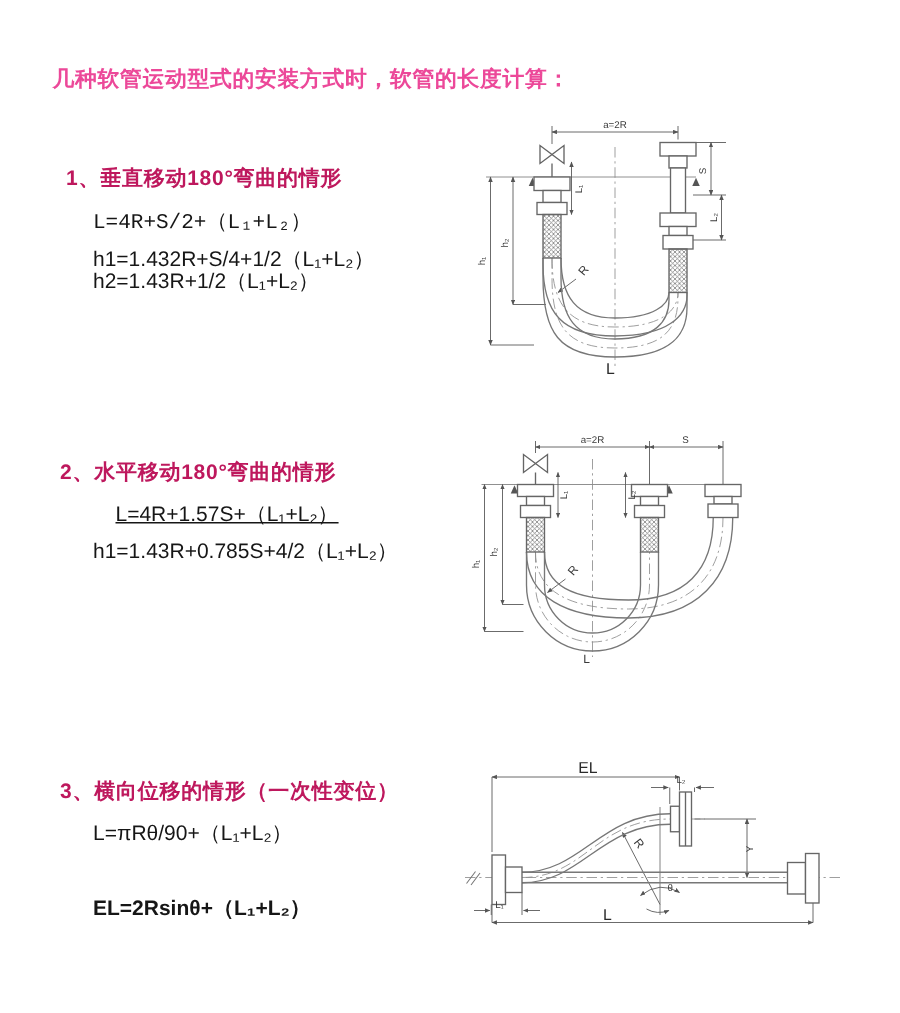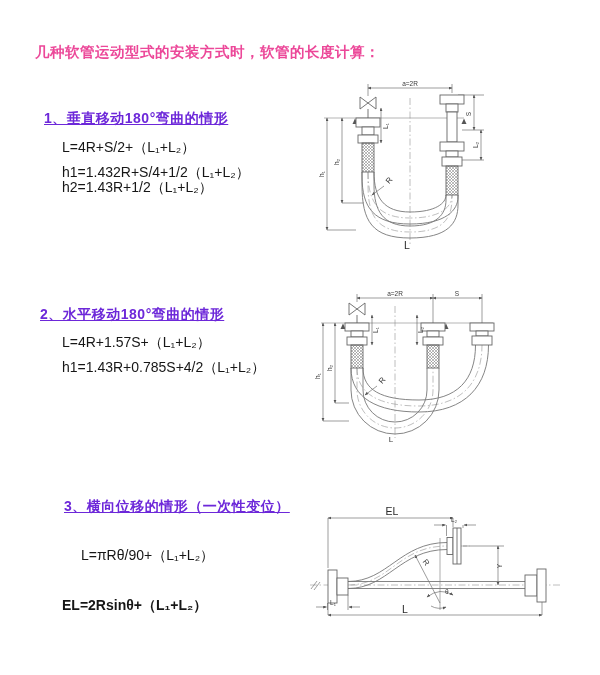--- a/index.html
+++ b/index.html
@@ -1,44 +1,44 @@
 <!DOCTYPE html>
 <html><head>
 <meta charset="utf-8">
 <style>
   html,body{margin:0;padding:0;background:#ffffff;width:600px;height:675px;overflow:hidden;}
   body{font-family:"Liberation Sans","DejaVu Sans",sans-serif;color:#1c1c1c;position:relative;}
   .page{position:absolute;left:0;top:0;width:600px;height:675px;background:#fff;}
   .title{position:absolute;left:35px;top:22px;font-size:14.5px;font-weight:600;letter-spacing:.5px;color:#ec4899;margin-top:21px;}
-  .sec-heading{position:absolute;font-size:14px;font-weight:600;letter-spacing:.5px;color:#6d28d9;white-space:nowrap;text-decoration:underline;}
+  .sec-heading{position:absolute;font-size:14px;font-weight:600;letter-spacing:.5px;color:#be185d;white-space:nowrap;}
   .formula{position:absolute;font-size:14px;font-weight:400;color:#161616;white-space:nowrap;}
   .diagram{position:absolute;}
   svg text{font-family:"Liberation Sans","DejaVu Sans",sans-serif;fill:#3a3a3a;}
   .dimtxt{font-size:6.5px;}
   .bigtxt{font-size:10.5px;fill:#2a2a2a;}
   .midtxt{font-size:8px;}
 </style>
 </head>
 <body>
 
 <div class="page">
 
   <div class="title">几种软管运动型式的安装方式时，软管的长度计算：</div>
 
   <div class="sec-heading" style="left:44px;top:110px;">1、垂直移动180°弯曲的情形</div>
-  <div class="formula" style="left:62px;top:139px;">L=4R+S/2+（L₁+L₂）</div>
+  <div class="formula" style="left:62px;top:139px;font-family:Liberation Mono, monospace;">L=4R+S/2+（L₁+L₂）</div>
   <div class="formula" style="left:62px;top:164px;">h1=1.432R+S/4+1/2（L₁+L₂）</div>
   <div class="formula" style="left:62px;top:179px;">h2=1.43R+1/2（L₁+L₂）</div>
 
   <div class="sec-heading" style="left:40px;top:306px;">2、水平移动180°弯曲的情形</div>
-  <div class="formula" style="left:62px;top:334px;">L=4R+1.57S+（L₁+L₂）</div>
+  <div class="formula" style="left:77px;top:334px;text-decoration:underline;">L=4R+1.57S+（L₁+L₂）</div>
   <div class="formula" style="left:62px;top:359px;">h1=1.43R+0.785S+4/2（L₁+L₂）</div>
 
-  <div class="sec-heading" style="left:40px;top:498px;margin-left:24px;">3、横向位移的情形（一次性变位）</div>
-  <div class="formula" style="left:62px;top:547px;margin-left:19px;">L=πRθ/90+（L₁+L₂）</div>
+  <div class="sec-heading" style="left:40px;top:519px;">3、横向位移的情形（一次性变位）</div>
+  <div class="formula" style="left:62px;top:547px;">L=πRθ/90+（L₁+L₂）</div>
   <div class="formula" style="left:62px;top:597px;font-weight:bold;">EL=2Rsinθ+（L₁+L₂）</div>
 
   <svg class="diagram" style="left:312px;top:78px;" width="225" height="175" viewBox="0 0 225 175">
     <defs>
       <pattern id="hatch1" patternUnits="userSpaceOnUse" width="3" height="3">
         <path d="M0,3 L3,0 M0,0 L3,3" stroke="#777" stroke-width="0.5"></path>
       </pattern>
       <marker id="a1e" orient="auto" markerWidth="8" markerHeight="6" refX="5.5" refY="2.5">
         <path d="M0,0 L6,2.5 L0,5 Z" fill="#555"></path>
       </marker>

